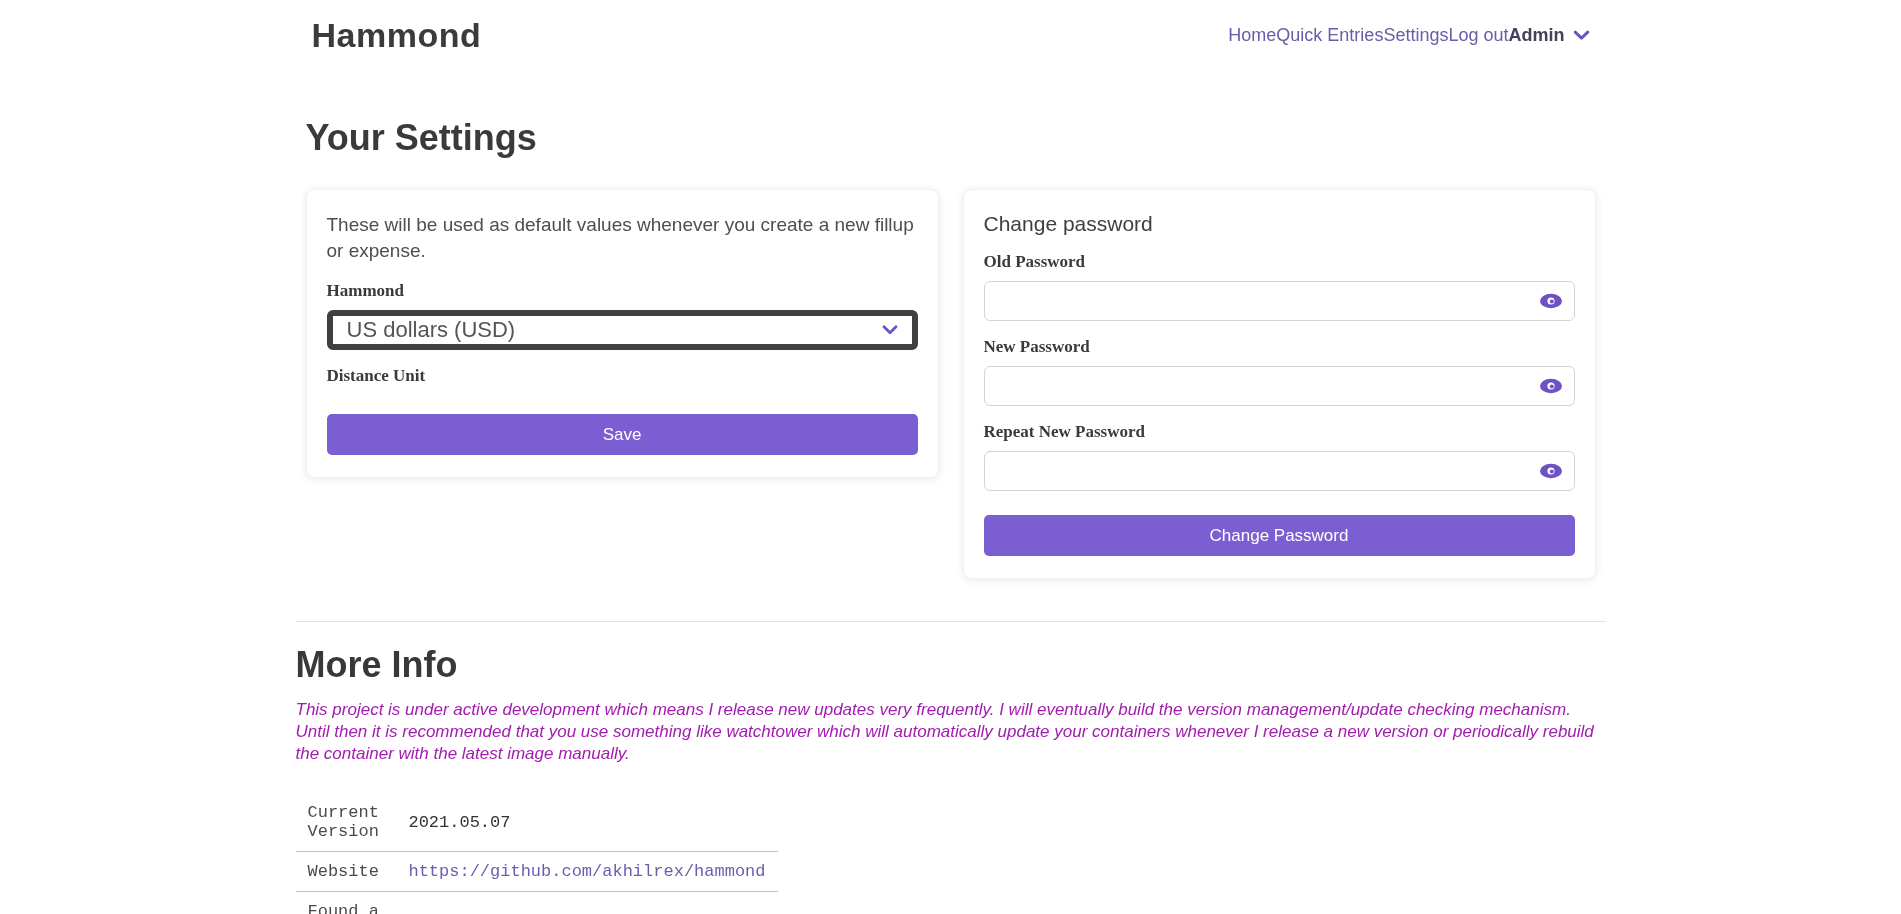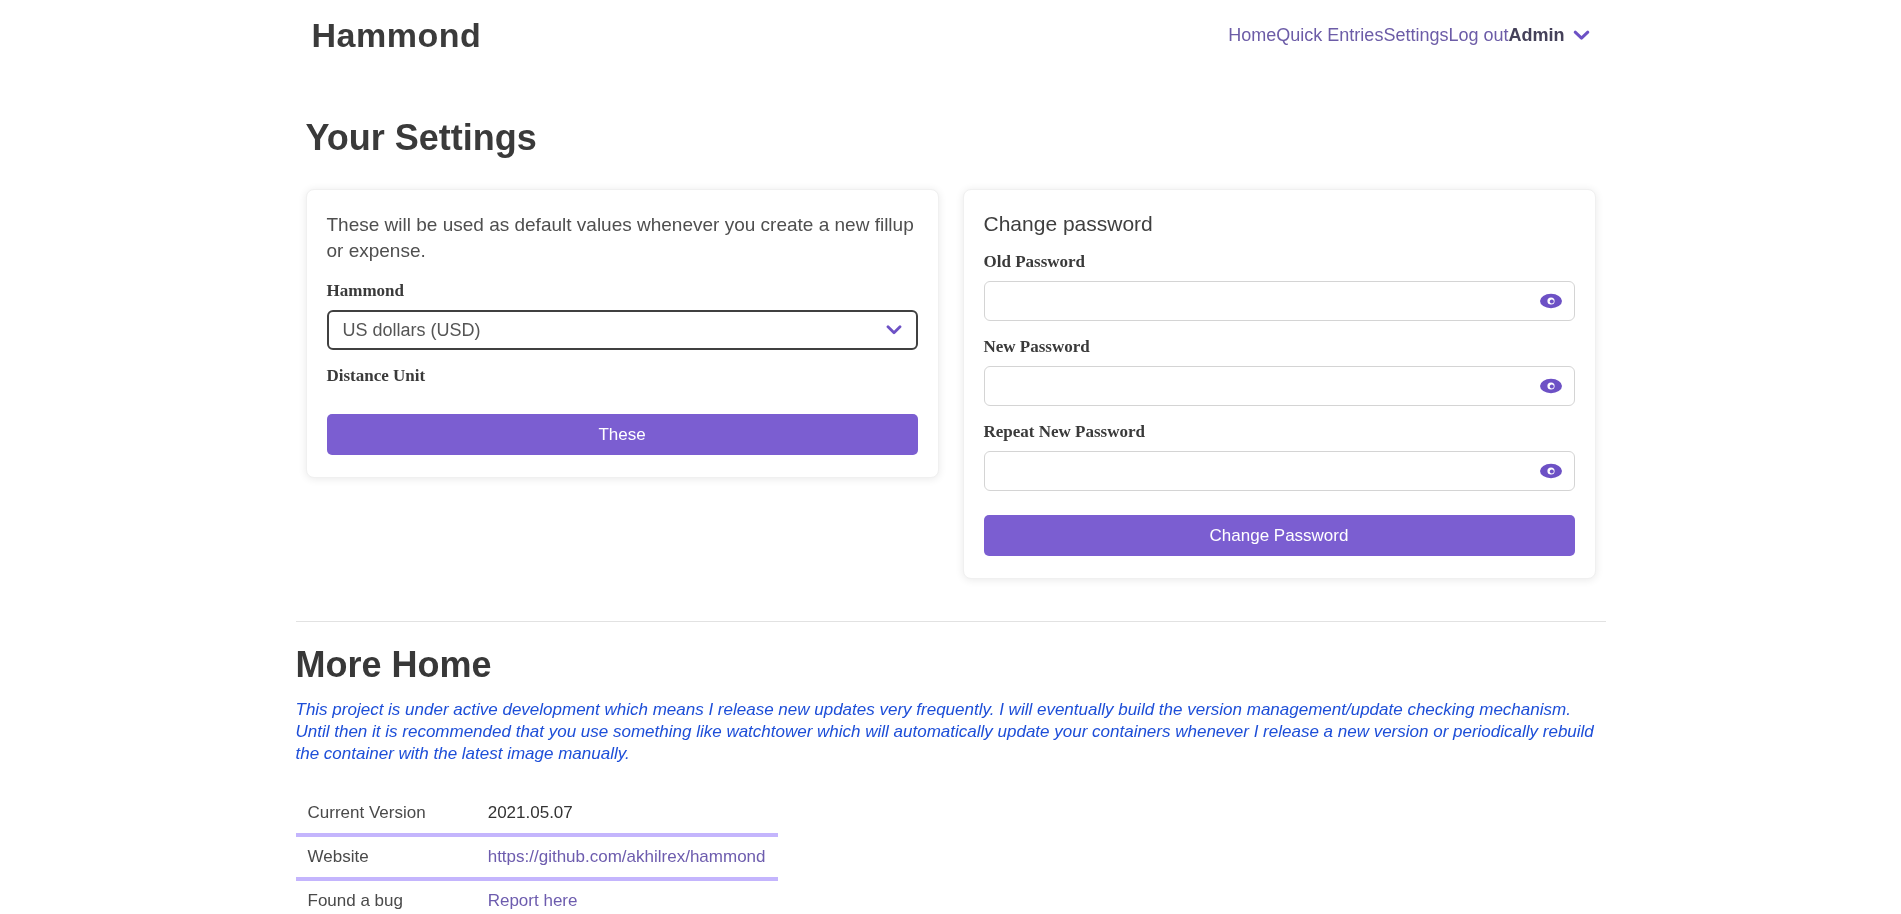--- a/index.html
+++ b/index.html
@@ -47,22 +47,22 @@
   .intro {
     font-size: 19px; color: #4f4f4f; line-height: 1.35; margin-bottom: 18px;
   }
   .field-label {
     display: block; font-size: 17px; font-weight: 600; color: #3a3a3a;
     margin: 16px 0 9px 0;
     font-family: Liberation Serif, serif;
   }
   .select {
     display: flex; align-items: center; justify-content: space-between;
-    height: 40px; border: 2px solid #404040; border-radius: 6px;
-    padding: 0 14px; font-size: 18px; color: #555; cursor: pointer;
+    height: 40px; border: 6px solid #404040; border-radius: 6px;
+    padding: 0 14px; font-size: 22px; color: #555; cursor: pointer;
     background: #fff;
   }
   .btn {
     display: block; width: 100%; height: 41px; margin-top: 28px;
     background: #7b5ed1; color: #ffffff; border: none; border-radius: 5px;
     font-size: 17px; font-family: "Liberation Sans", sans-serif; cursor: pointer;
   }
   .card h2.card-title {
     font-size: 21px; font-weight: 500; color: #3f3f3f; margin-bottom: 10px;
   }
@@ -78,29 +78,29 @@
   }
 
   
   hr.section-divider {
     border: none; border-top: 1px solid #e2e2e2; margin-top: 42px;
   }
   .more-info h2 {
     margin-top: 22px; font-size: 36px; font-weight: 600; color: #383838;
   }
   .note {
-    margin-top: 13px; font-size: 17px; font-style: italic; color: #1d4ed8;
+    margin-top: 13px; font-size: 17px; font-style: italic; color: #a21caf;
     line-height: 22px;
   }
   table.info-table {
     margin-top: 28px; border-collapse: collapse; width: 482px;
     font-size: 17px;
   }
   table.info-table td {
-    padding: 10px 12px; border-bottom: 4px solid #c4b5fd; color: #4a4a4a;
+    padding: 10px 12px; border-bottom: 1px solid #c4b5fd; color: #4a4a4a; font-family: Liberation Mono, monospace;
   }
   table.info-table td.label-cell { width: 192px; }
   table.info-table td.value-cell { color: #333; }
   table.info-table a { color: #6d5cae; text-decoration: none; cursor: pointer; }
 </style>
 </head>
 <body>
 
 <header>
   <div class="container header-inner">
@@ -136,21 +136,21 @@
           <span>US dollars (USD)</span>
           <span style="display:flex;">
             <svg width="16" height="10" viewBox="0 0 16 10">
                 <path d="M2 1.8 L8 7.8 L14 1.8" stroke="#6d51c5" stroke-width="2.8" fill="none" stroke-linecap="round" stroke-linejoin="round"></path>
               </svg>
           </span>
         </div>
 
         <label class="field-label">Distance Unit</label>
 
-        <button class="btn">These</button>
+        <button class="btn">Save</button>
       </div>
 
       <div class="card">
         <h2 class="card-title">Change password</h2>
 
         <label class="field-label">Old Password</label>
         <div class="pw-wrap">
           <input type="password" style="">
           <button class="eye-btn">
             <span style="display:flex;">
@@ -192,21 +192,21 @@
         </div>
 
         <button class="btn" style="margin-top:24px;">Change Password</button>
       </div>
     </div>
   </section>
 
   <hr class="section-divider">
 
   <section class="more-info">
-    <h2>More Home</h2>
+    <h2>More Info</h2>
     <p class="note">This project is under active development which means I release new updates very frequently. I will eventually build the version management/update checking mechanism. Until then it is recommended that you use something like watchtower which will automatically update your containers whenever I release a new version or periodically rebuild the container with the latest image manually.</p>
 
     <table class="info-table">
       <tbody>
         <tr>
           <td class="label-cell">Current Version</td>
           <td class="value-cell"><span>2021.05.07</span></td>
         </tr>
         <tr>
           <td class="label-cell">Website</td>

